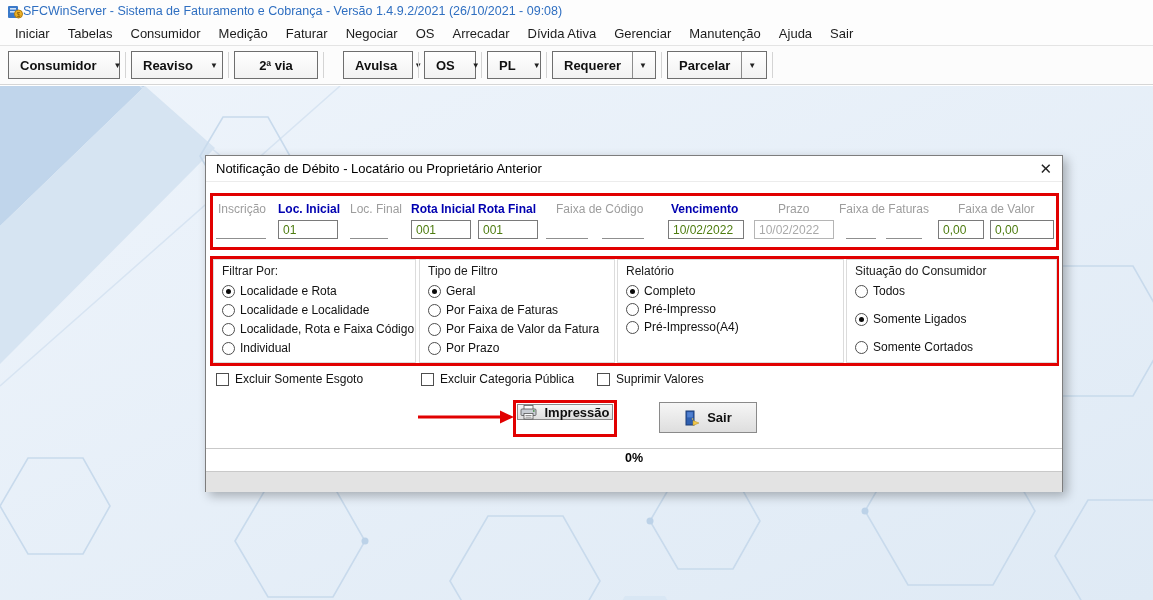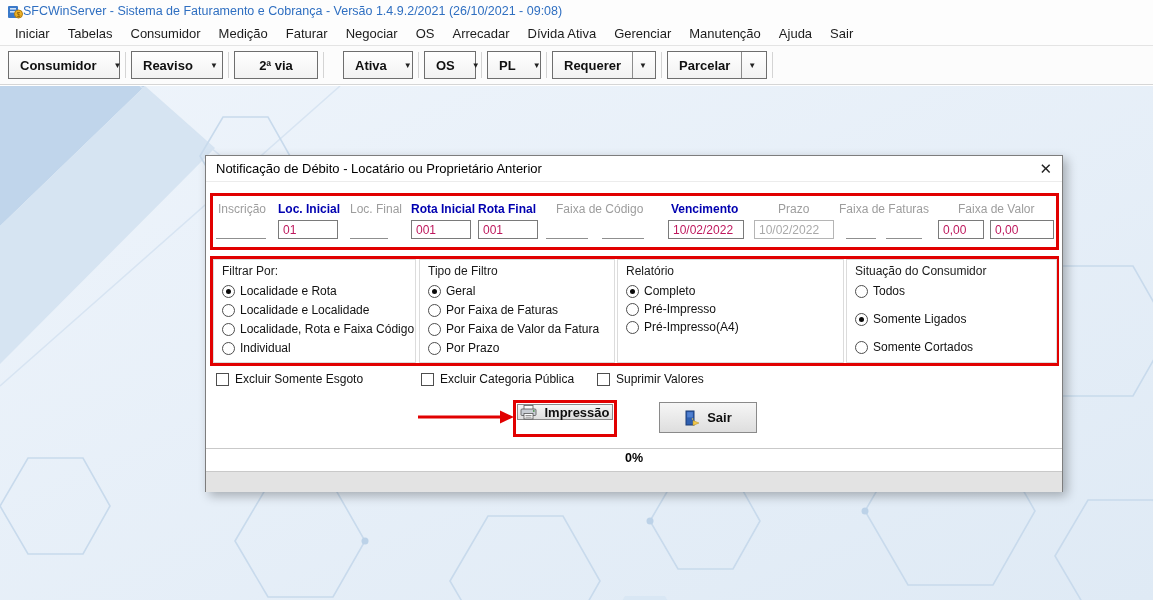--- a/index.html
+++ b/index.html
@@ -23,21 +23,21 @@
   
   .bg{position:absolute;left:0;top:86px;width:1153px;height:514px;}
   
   .dialog{position:absolute;left:205px;top:155px;width:858px;height:337px;background:#ffffff;border:1px solid #7d7d7d;box-shadow:4px 4px 10px rgba(0,0,0,.28);}
   .dtitlebar{position:absolute;left:0;top:0;width:100%;height:26px;background:#ffffff;border-bottom:1px solid #ececec;display:flex;align-items:center;padding:0 10px;}
   .dtitle{font-size:13px;color:#000;}
   .dclose{position:absolute;right:10px;top:3px;font-size:15px;color:#222;cursor:pointer;line-height:20px;}
   .redbox{position:absolute;border:3px solid #e10000;pointer-events:none;}
   .flabel{position:absolute;font-size:12px;color:#9d9d9d;white-space:nowrap;}
   .flabel.blue{color:#0000b0;font-weight:bold;}
-  .tinput{position:absolute;height:19px;border:1px solid #7a7a7a;background:#fff;font-size:12px;padding:2px 4px;color:#be185d;}
+  .tinput{position:absolute;height:19px;border:1px solid #7a7a7a;background:#fff;font-size:12px;padding:2px 4px;color:#4d7c0f;}
   .tinput.dis{color:#a9a9a9;border-color:#b5b5b5;}
   .blank{position:absolute;height:19px;border-bottom:1px solid #8f8f8f;}
   .group{position:absolute;border:1px solid #dcdcdc;background:#fff;padding:4px 8px;display:flex;flex-direction:column;}
   .gtitle{font-size:12px;color:#1a1a1a;margin-bottom:6px;white-space:nowrap;}
   .opts4{gap:5px;} .opts3{gap:14px;}
   .group{row-gap:0;}
   .optwrap{display:flex;flex-direction:column;}
   .optrow{display:flex;align-items:center;gap:5px;font-size:12px;color:#111;cursor:default;white-space:nowrap;}
   .radio{width:13px;height:13px;border:1px solid #4e4e4e;border-radius:50%;background:#fff;position:relative;flex:none;}
   .radio.on::after{content:"";position:absolute;left:3px;top:3px;width:5px;height:5px;border-radius:50%;background:#0a0a0a;}
@@ -127,21 +127,21 @@
     <span class="div"></span>
     <span class="arr">▼</span>
   </div>
   <span class="tsep"></span>
   <div class="tbtn" style="width:84px;justify-content:center">
     <span class="lbl">2ª via</span>
   </div>
   <span class="tsep"></span>
   <span class="tgap"></span>
   <div class="tbtn" style="width:70px">
-    <span class="lbl">Ativa</span>
+    <span class="lbl">Avulsa</span>
     <span class="div"></span>
     <span class="arr">▼</span>
   </div>
   <span class="tsep"></span>
   <div class="tbtn" style="width:52px">
     <span class="lbl">OS</span>
     <span class="div"></span>
     <span class="arr">▼</span>
   </div>
   <span class="tsep"></span>

